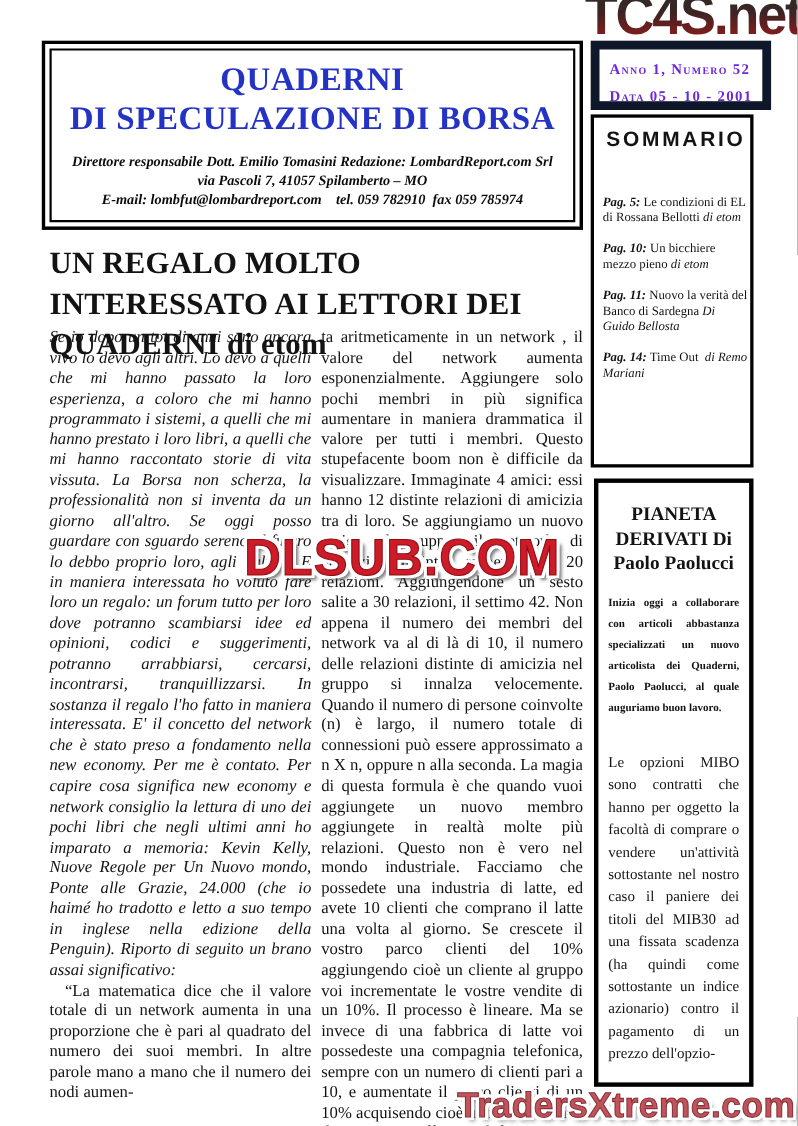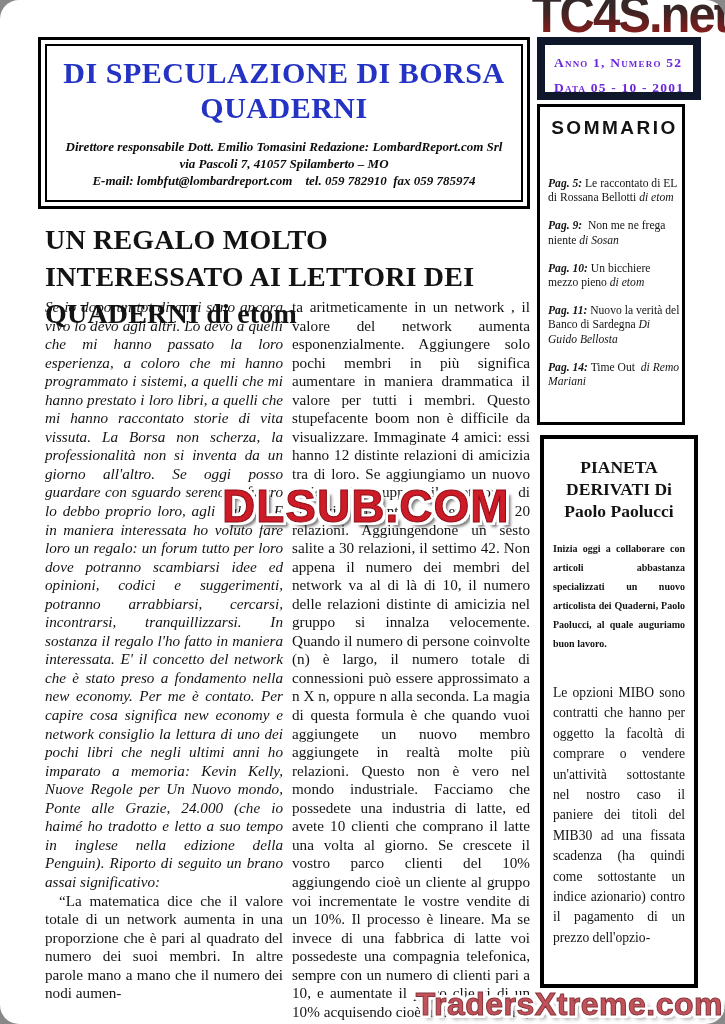--- a/index.html
+++ b/index.html
@@ -1,20 +1,20 @@
 <!DOCTYPE html>
 <html lang="it"><head>
 <meta charset="utf-8">
 <style>
   * { margin:0; padding:0; box-sizing:border-box; }
   html,body { background:#888; }
   .page {
     position:relative; width:725px; height:1024px; margin:0 auto;
     background:#ffffff; overflow:hidden;
-    font-family:"Liberation Serif", serif; color:#131313;border-radius:19px;
+    font-family:"Liberation Serif", serif; color:#131313;
   }
 
   
   .tc4s-logo {
     position:absolute; top:-14px; right:-3px; z-index:30;
     font-family:"Liberation Sans", sans-serif; font-weight:900;
     font-size:49px; letter-spacing:-2px; transform:scaleY(1.04);
     color:#5d1717;
   }
   @supports ((-webkit-background-clip: text)) {
@@ -78,21 +78,21 @@
     font-size:46px; letter-spacing:1px; transform:scaleY(1.02);
     color:#cd1b28; -webkit-text-stroke:1px #8c0d15;
     text-shadow:
       -3px -3px 0 #fff, 3px -3px 0 #fff, -3px 3px 0 #fff, 3px 3px 0 #fff,
       0 -3px 0 #fff, 0 3px 0 #fff, -3px 0 0 #fff, 3px 0 0 #fff,
       5px 5px 3px rgba(50,50,50,0.65);
   }
 
   
   .pianeta-box {
-    position:absolute; left:540px; top:435px; width:158px; height:553px;
+    position:absolute; left:540px; top:435px; width:145px; height:553px;
     border:4px solid #000; padding:12px 9px 0 9px; background:#fff;
   }
   .pianeta-title { text-align:center; font-weight:bold; font-size:17.5px;
     line-height:22px; margin-top:5px; }
   .pianeta-intro { margin-top:17px; font-weight:bold; 
     font-size:10px; line-height:19px; text-align:justify; }
   .pianeta-body { margin-top:30px; font-size:13.6px; line-height:20.4px;
     text-align:justify; }
 
   
@@ -109,40 +109,39 @@
 </style>
 </head>
 <body>
 
 <div class="page">
 
   <div class="tc4s-logo">TC4S.net</div>
 
   <div class="masthead">
     <div class="masthead-title">
+      <div>QUADERNI</div>
       <div>DI SPECULAZIONE DI BORSA</div>
-      <div>QUADERNI</div>
     </div>
     <div class="masthead-info">
       <div>Direttore responsabile Dott. Emilio Tomasini Redazione: LombardReport.com Srl</div>
       <div>via Pascoli 7, 41057 Spilamberto – MO</div>
       <div>E-mail: lombfut@lombardreport.com&nbsp;&nbsp;&nbsp;&nbsp;tel. 059 782910&nbsp; fax 059 785974</div>
     </div>
   </div>
 
   <div class="issue-box">
     <div>Anno 1, Numero 52</div>
     <div>Data 05 - 10 - 2001</div>
   </div>
 
   <div class="sommario-box">
     <div class="sommario-title">SOMMARIO</div>
     <ul class="sommario-list">
-      <li><span class="som-page">Pag. 5:</span><span> Le raccontato di EL di Rossana Bellotti </span><span class="som-author">di etom</span></li>
-      <li><span class="som-page">Pag. 9:</span><span>&nbsp; Non me ne frega niente </span><span class="som-author">di Sosan</span></li>
+      <li><span class="som-page">Pag. 5:</span><span> Le condizioni di EL di Rossana Bellotti </span><span class="som-author">di etom</span></li>
       <li><span class="som-page">Pag. 10:</span><span> Un bicchiere mezzo pieno </span><span class="som-author">di etom</span></li>
       <li><span class="som-page">Pag. 11:</span><span> Nuovo la verità del Banco di Sardegna </span><span class="som-author">Di Guido Bellosta</span></li>
       <li><span class="som-page">Pag. 14:</span><span> Time Out&nbsp; </span><span class="som-author">di Remo Mariani</span></li>
     </ul>
   </div>
 
   <h1 class="headline">UN REGALO MOLTO INTERESSATO AI LETTORI DEI QUADERNI di etom</h1>
 
   <div class="col col-left">
     <div>Se io dopo un tot di anni sono ancora vivo lo devo agli altri. Lo devo a quelli che mi hanno passato la loro esperienza, a coloro che mi hanno programmato i sistemi, a quelli che mi hanno prestato i loro libri, a quelli che mi hanno raccontato storie di vita vissuta. La Borsa non scherza, la professionalità non si inventa da un giorno all'altro. Se oggi posso guardare con sguardo sereno al futuro lo debbo proprio loro, agli “altri”. E in maniera interessata ho voluto fare loro un regalo: un forum tutto per loro dove potranno scambiarsi idee ed opinioni,  codici e suggerimenti, potranno arrabbiarsi, cercarsi, incontrarsi, tranquillizzarsi. In sostanza il regalo l'ho fatto in maniera interessata.  E' il concetto  del network che è stato preso a fondamento nella new economy. Per me è contato. Per capire cosa significa new economy e network consiglio la lettura di uno dei pochi libri che negli ultimi anni ho imparato a memoria: Kevin Kelly, Nuove Regole per Un Nuovo mondo, Ponte alle Grazie, 24.000 (che io haimé ho tradotto e letto a suo tempo in inglese nella edizione della Penguin). Riporto di seguito un brano assai significativo:</div>

